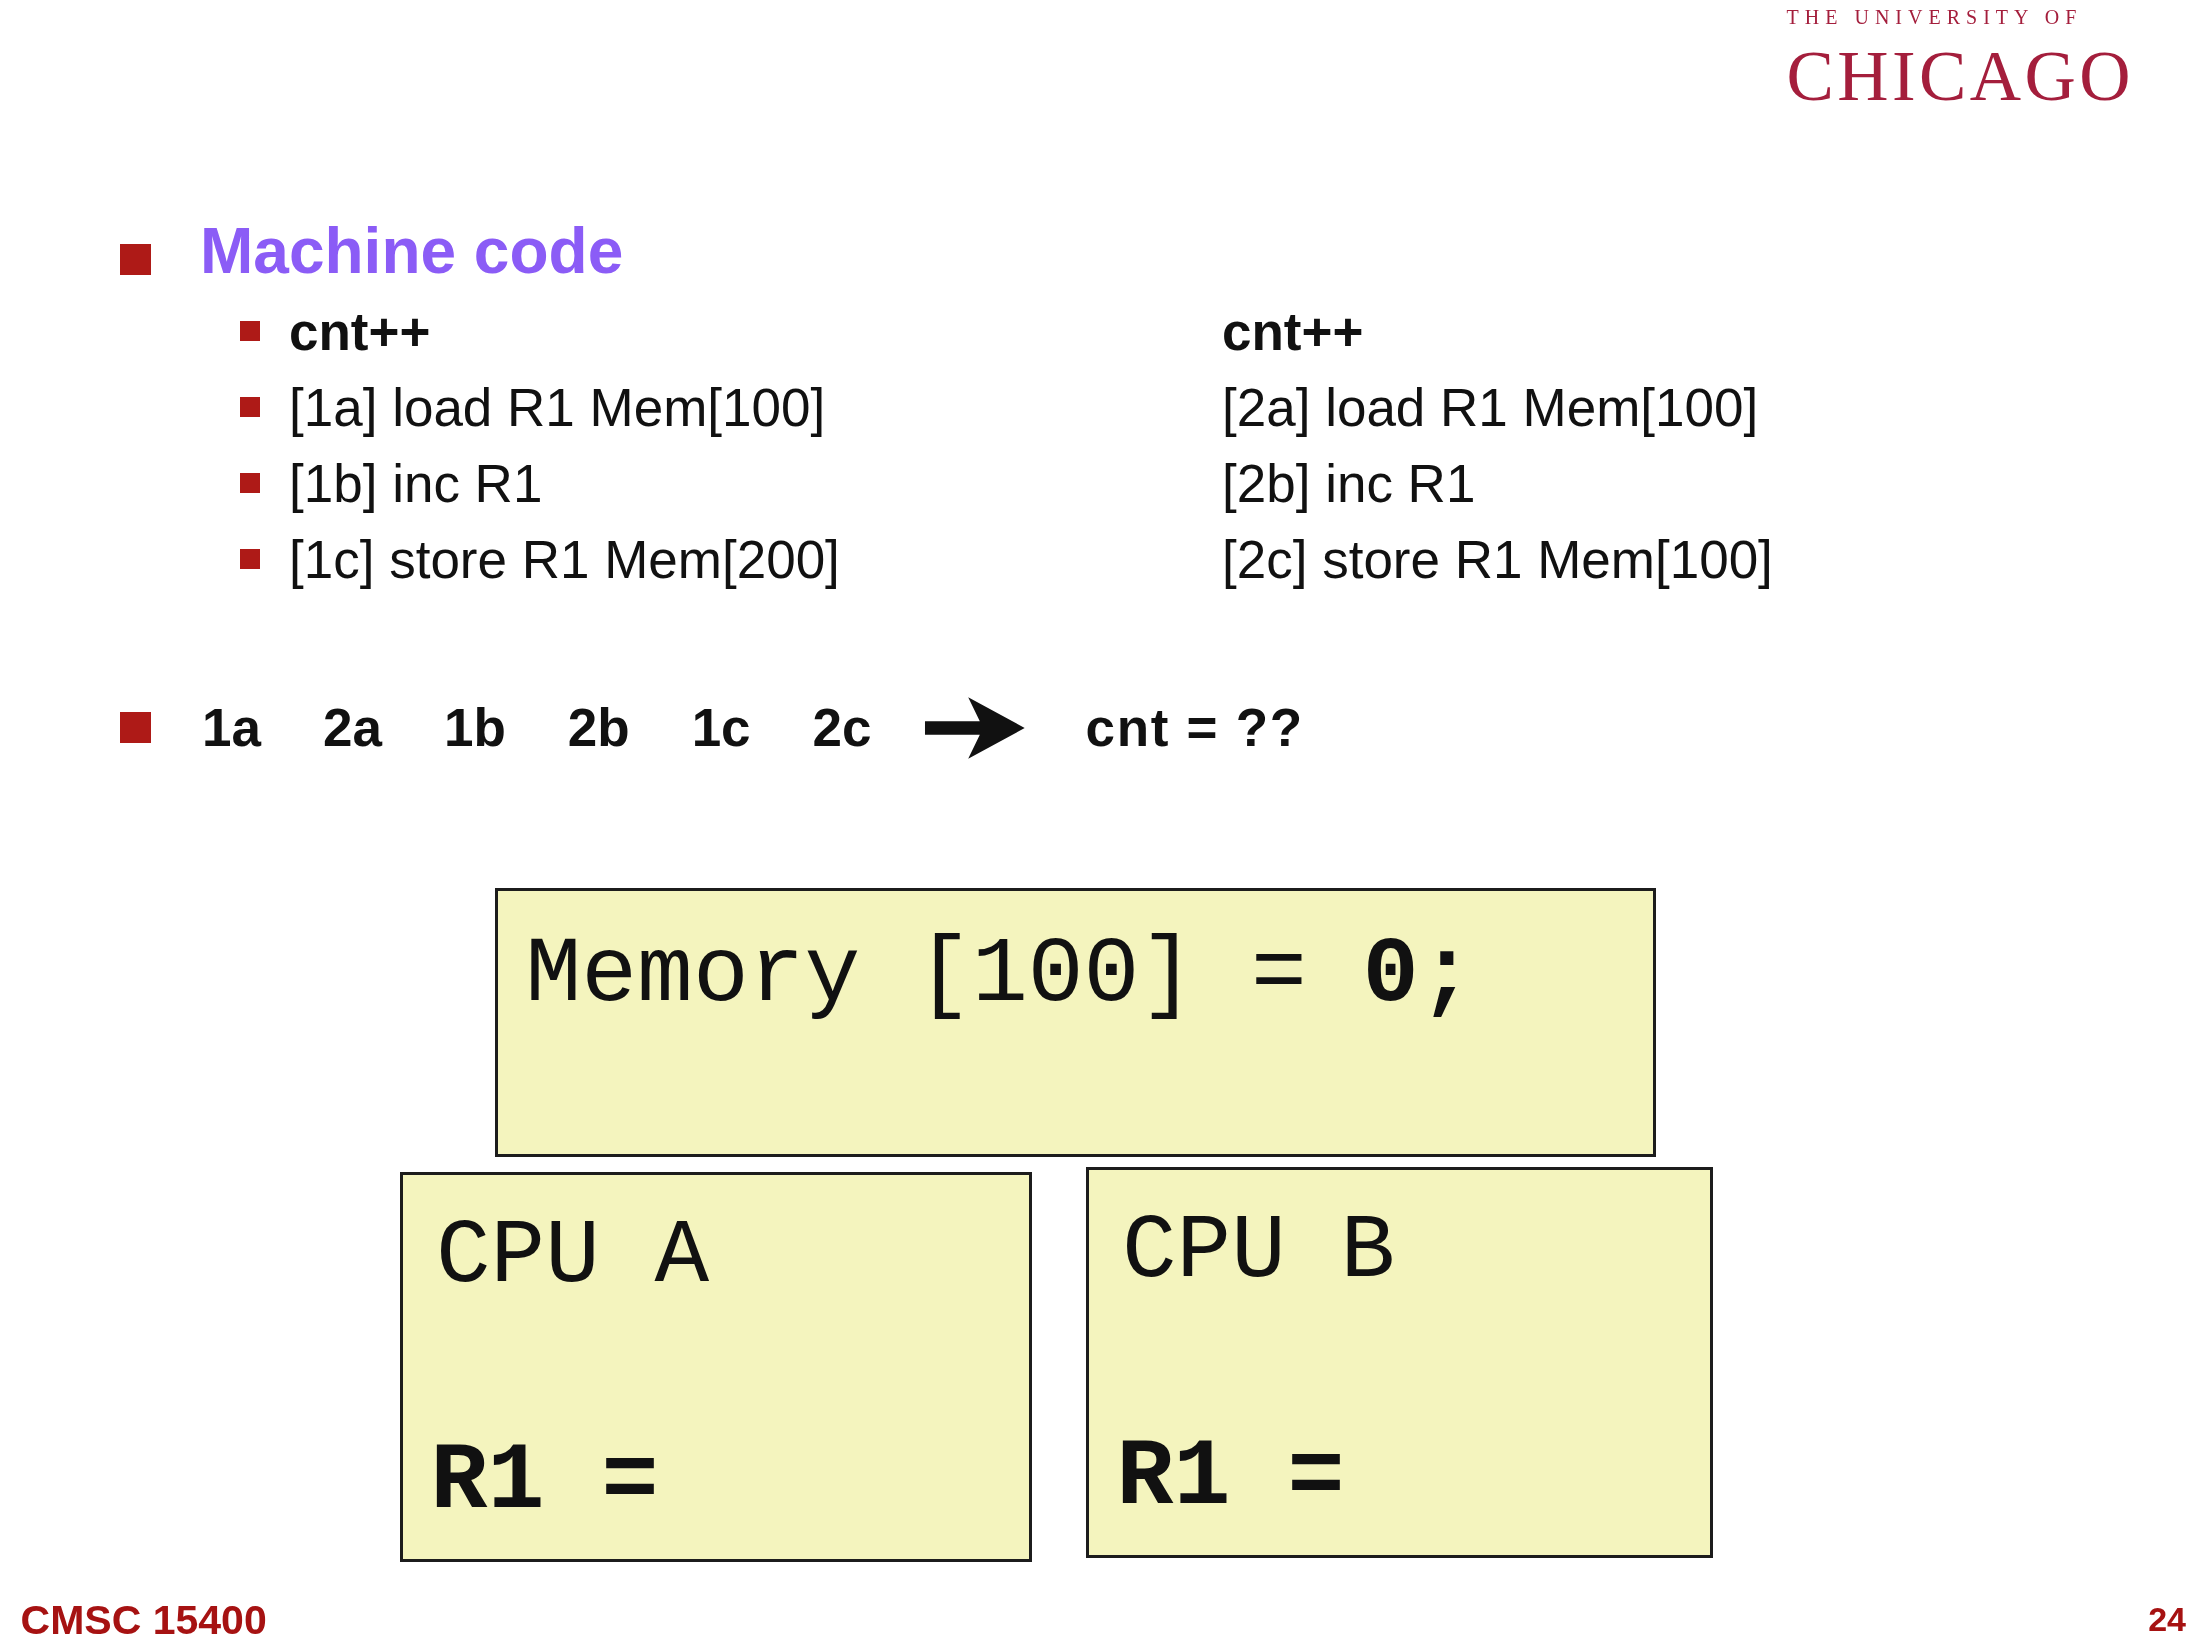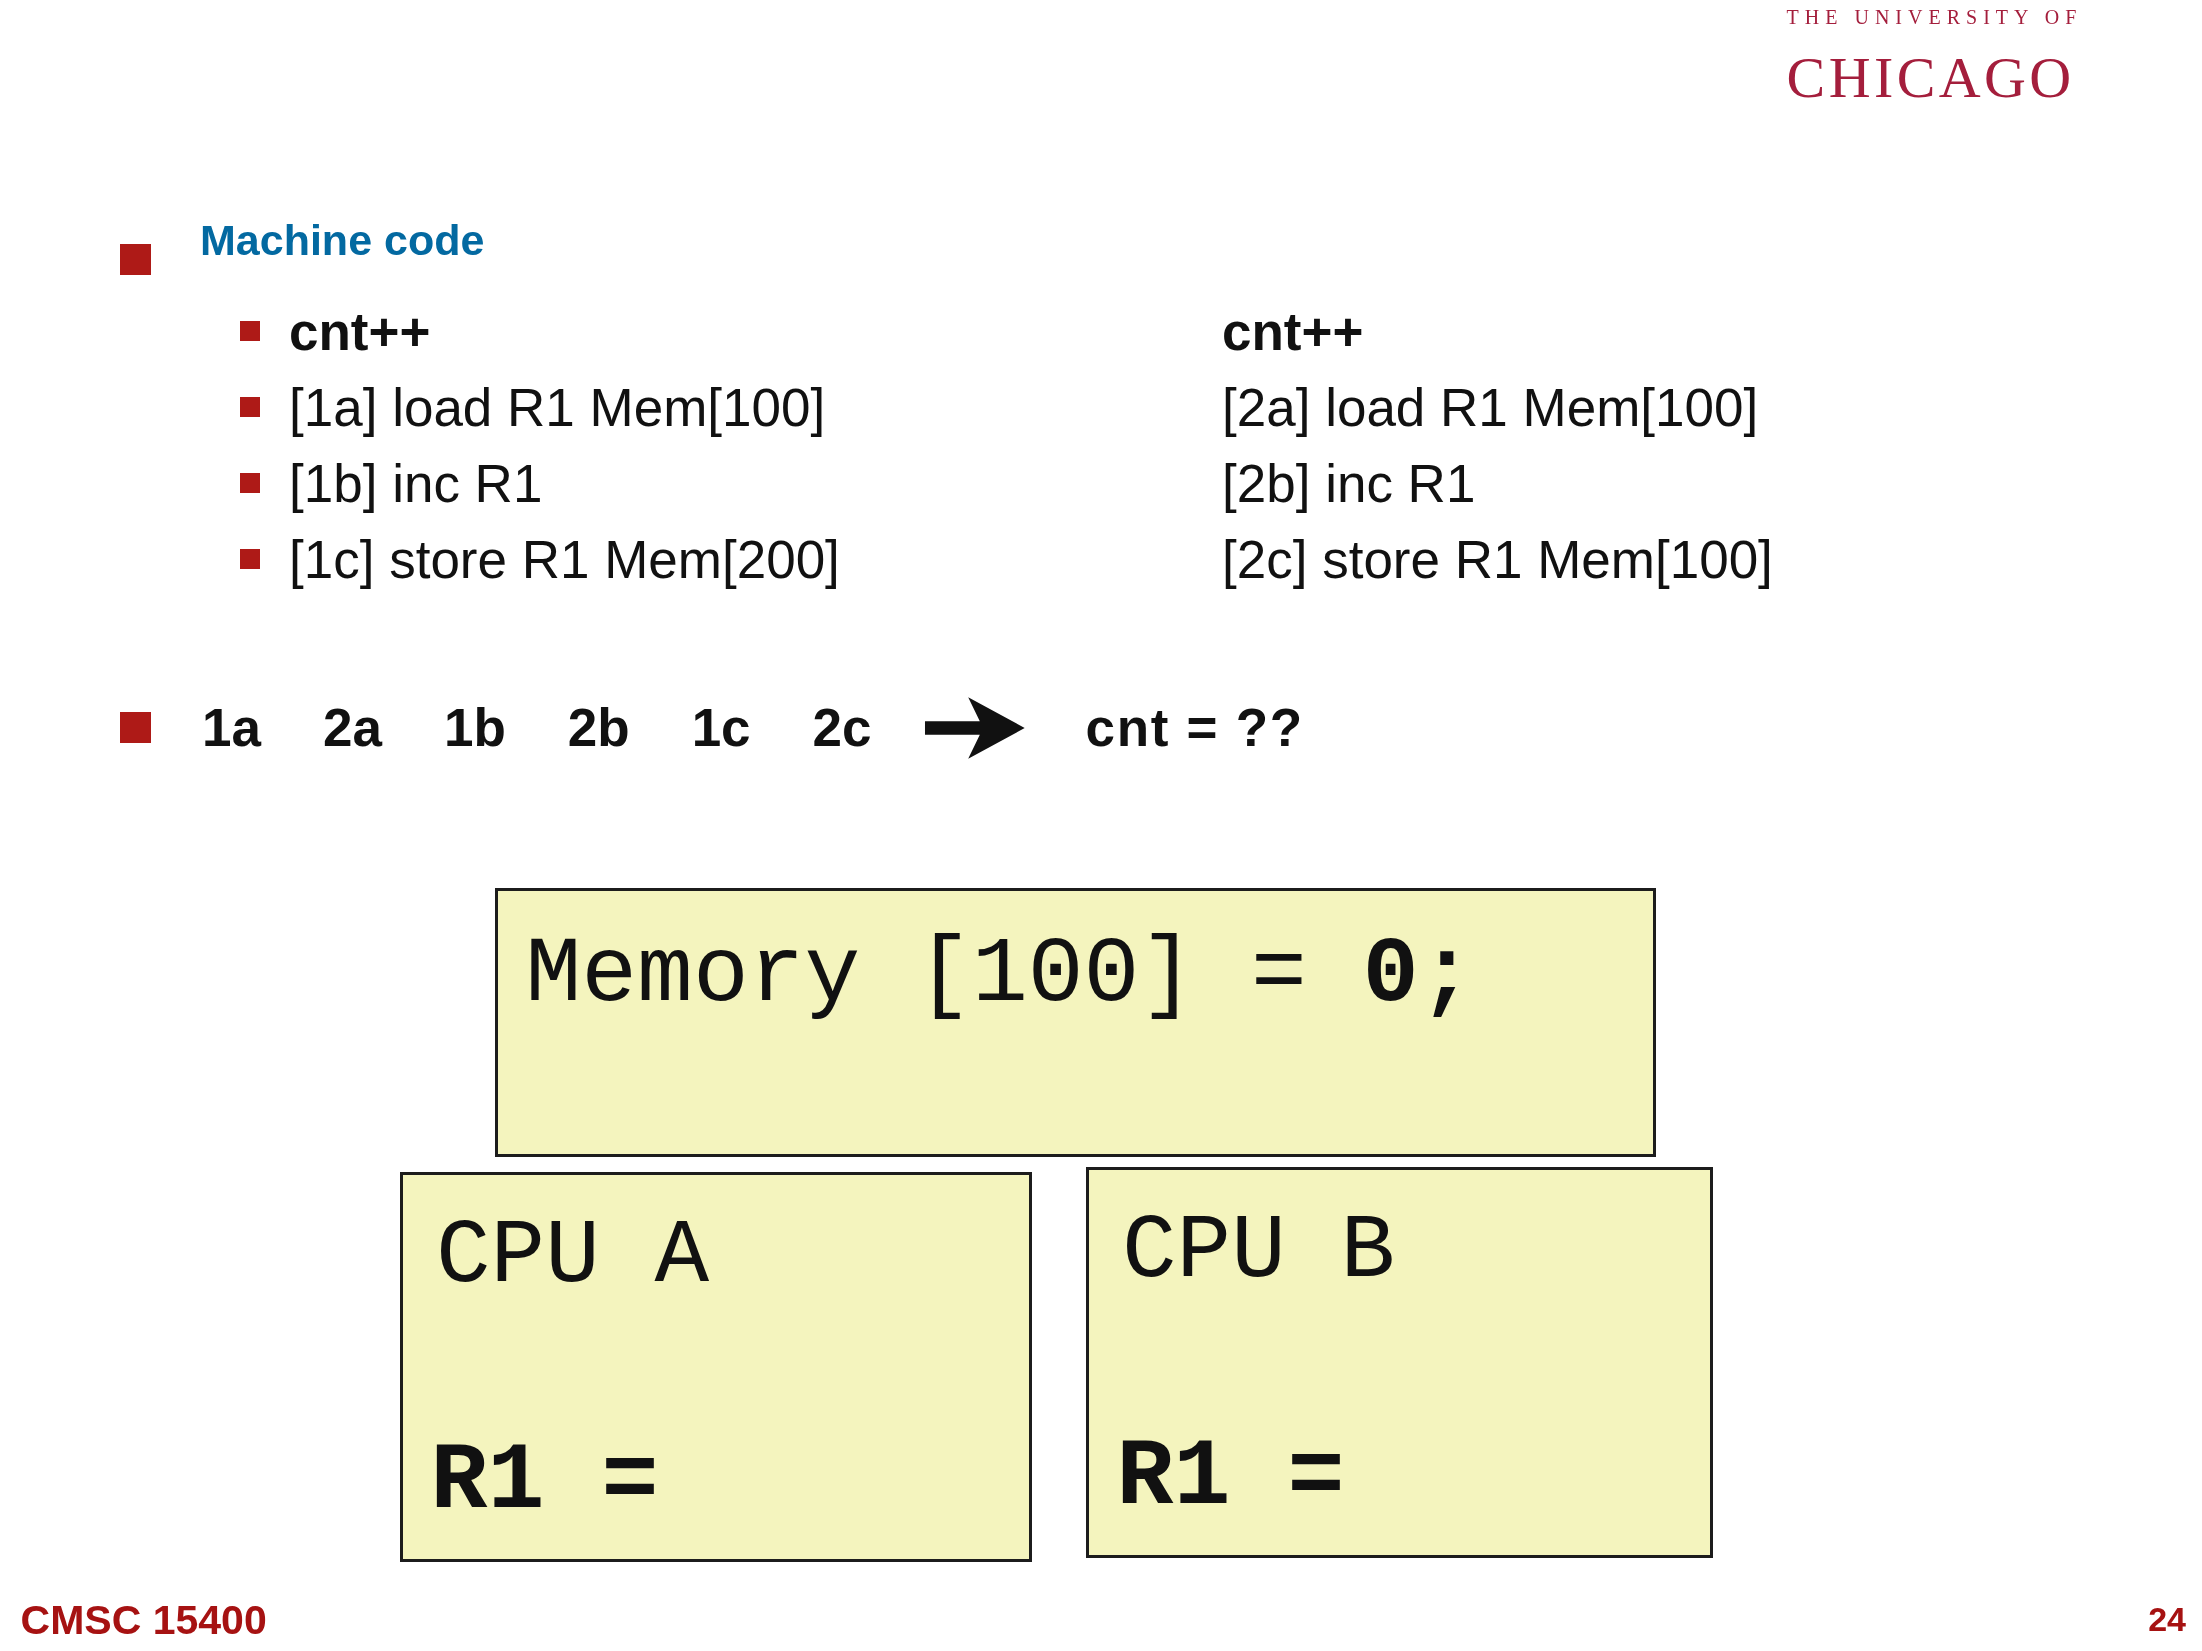--- a/index.html
+++ b/index.html
@@ -10,28 +10,28 @@
     font-family:"Liberation Sans",sans-serif;
     color:#111;
     overflow:hidden;
   }
 
   
   .logo{position:absolute;top:0;right:0;height:129px;}
   .logo-text{position:absolute;right:3.4px;top:6.9px;width:413px;text-align:left;color:var(--maroon);
              font-family:"Liberation Serif",serif;}
   .logo-line1{font-size:20px;letter-spacing:6px;line-height:1;white-space:nowrap;}
-  .logo-line2{font-size:58px;letter-spacing:3.4px;line-height:1;margin-top:22px;white-space:nowrap;}
+  .logo-line2{font-size:71px;letter-spacing:3.4px;line-height:1;margin-top:14px;white-space:nowrap;}
 
   
   .bullet-sq{position:absolute;background:var(--bullet_red);}
   .b1{width:31px;height:31px;}
   .b2{width:20px;height:20px;}
 
-  .heading{position:absolute;left:200px;top:219px;font-size:43px;font-weight:bold;line-height:1;color:#0369a1;}
+  .heading{position:absolute;left:200px;top:219px;font-size:64px;font-weight:bold;line-height:1;color:#8b5cf6;}
 
   .code-col{position:absolute;top:293px;}
   .code-col .row{display:flex;align-items:center;height:76px;font-size:53px;white-space:pre;}
   .code-col .row .b2{position:static;margin-right:29px;flex:0 0 auto;}
   .col-left{left:240px;}
   .col-right{left:1222px;}
   .bold{font-weight:bold;}
 
   
   .seq-row{position:absolute;left:202px;top:688px;height:79px;display:flex;align-items:center;

